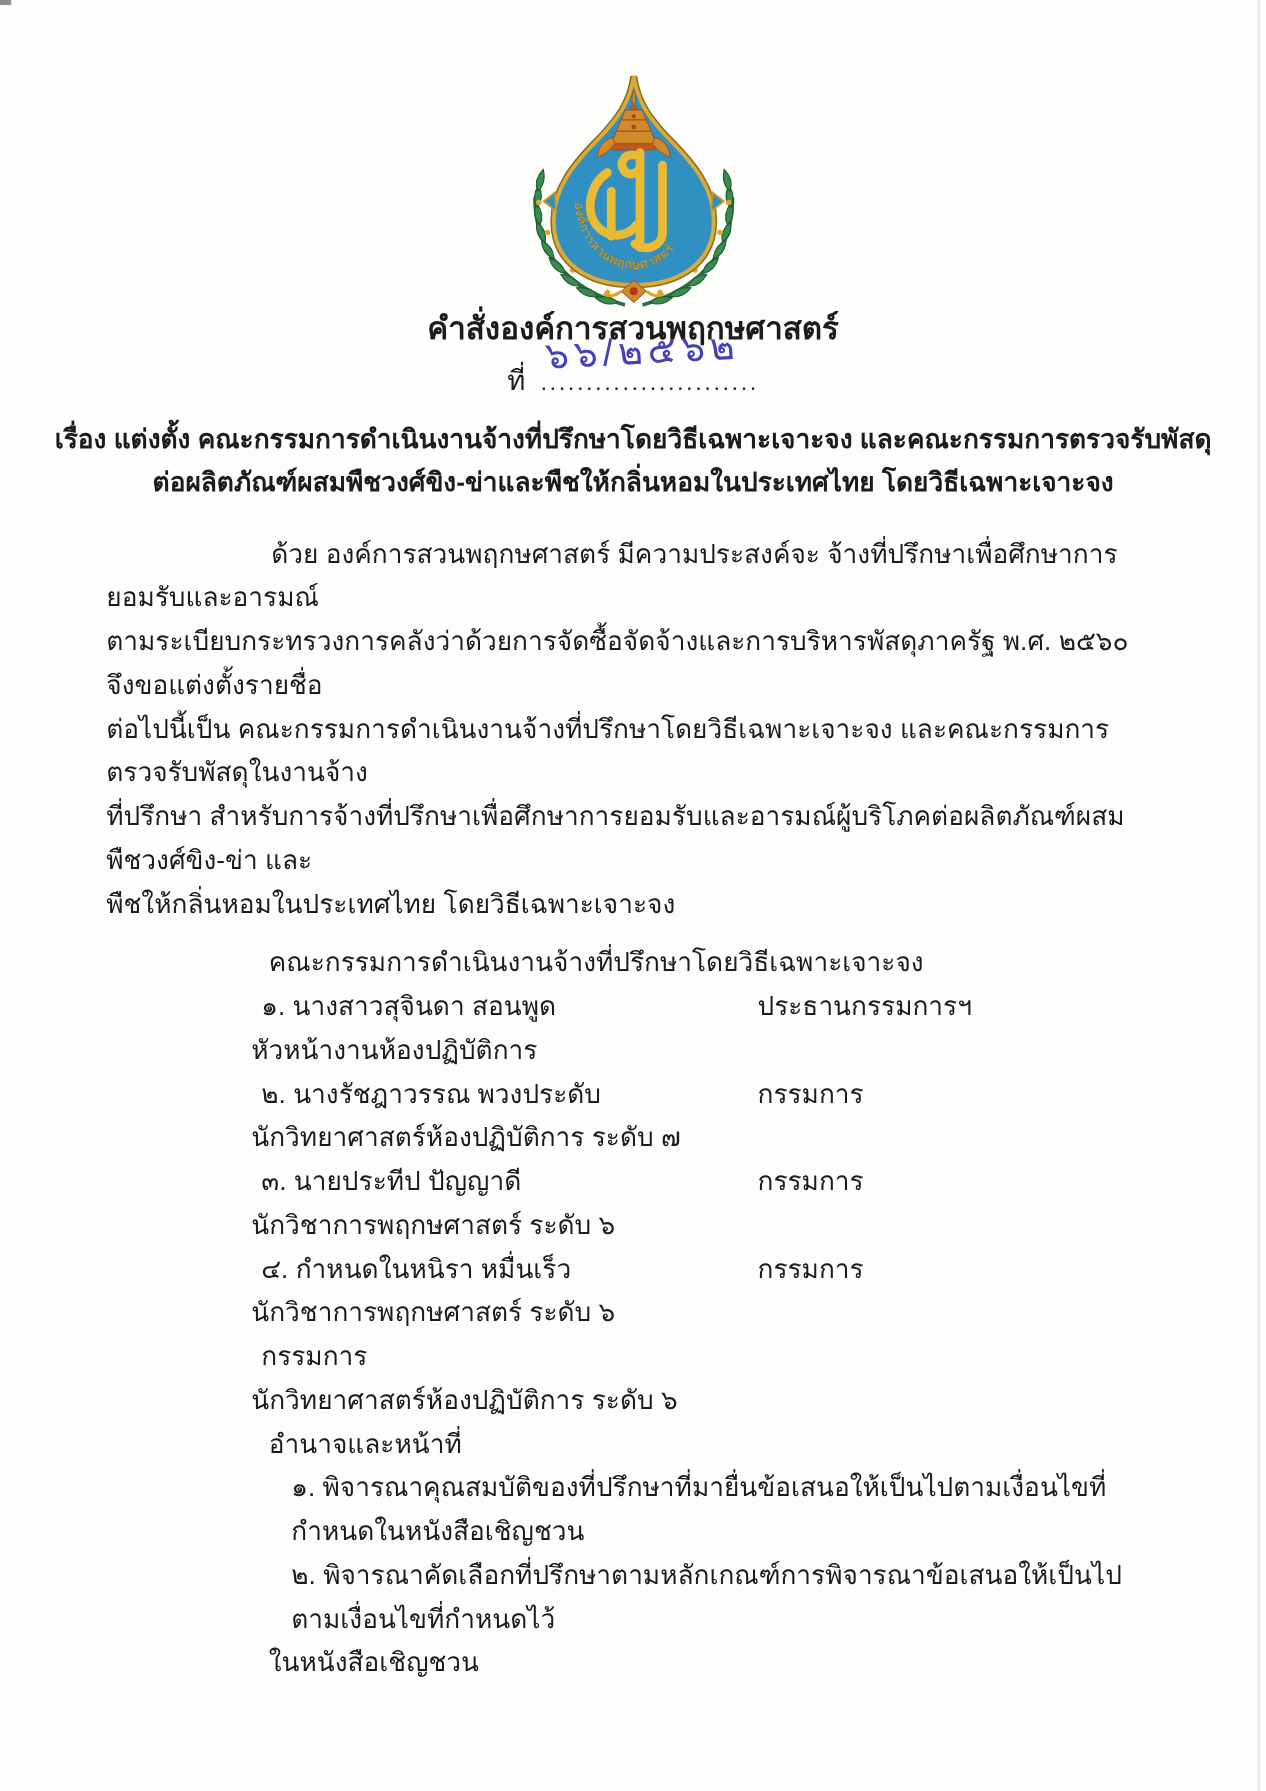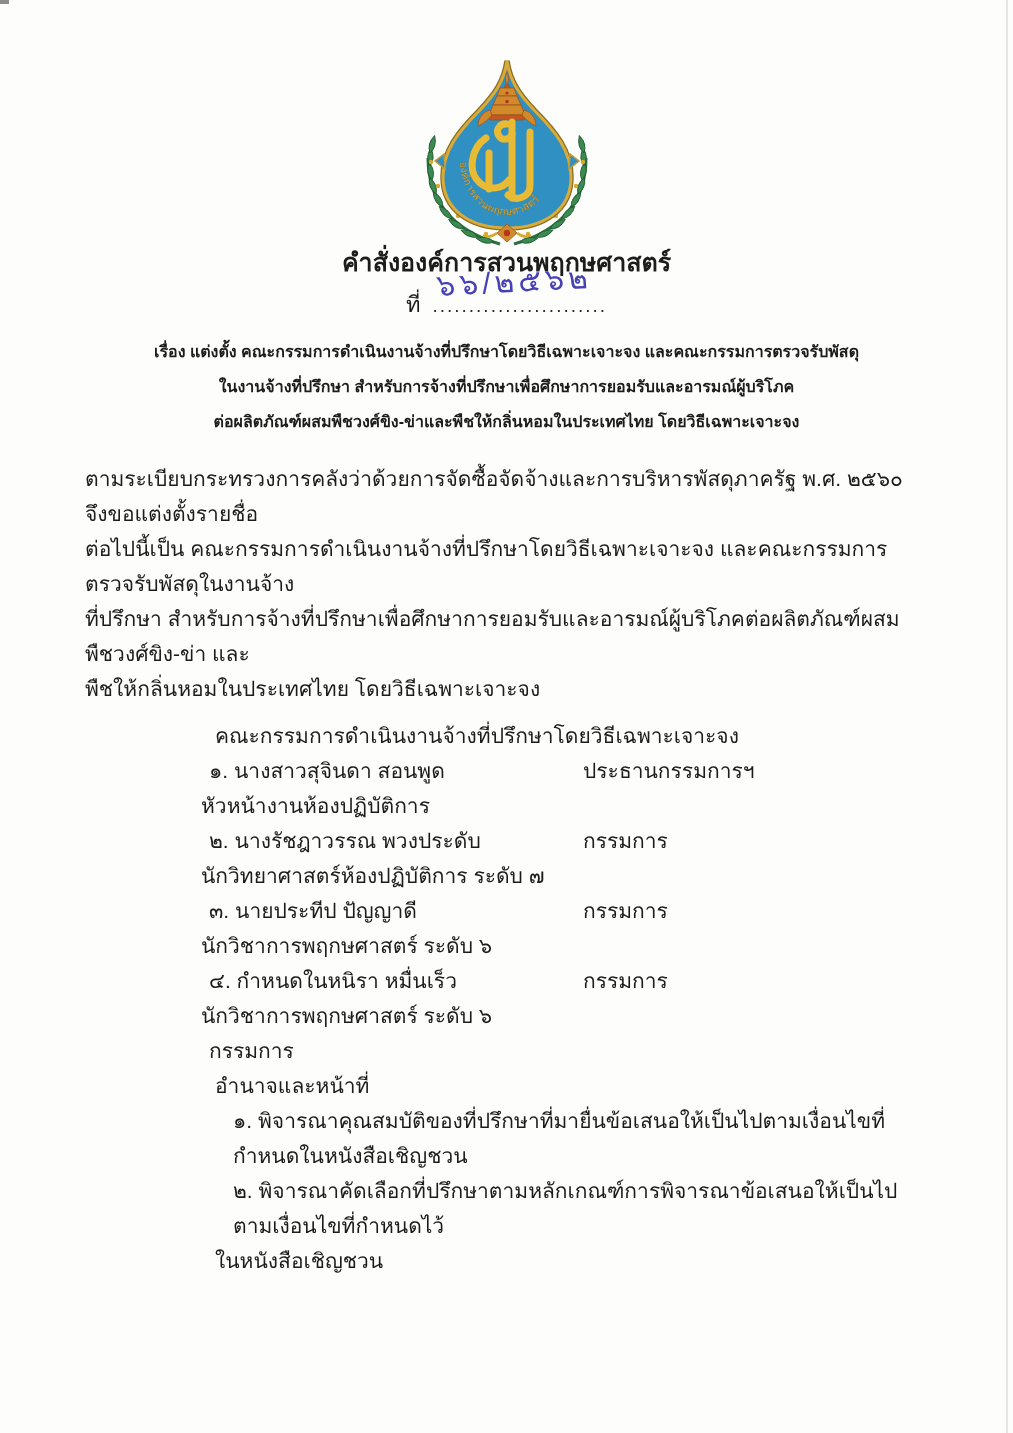--- a/index.html
+++ b/index.html
@@ -22,30 +22,30 @@
   .doc-title{margin-top:2px;height:34px;line-height:34px;font-size:25px;font-weight:700;font-family:Liberation Mono, monospace;}
   .doc-number{position:relative;height:46px;line-height:46px;font-size:22px;}
   .no-wrap{position:relative;display:inline-block;margin-left:12px;}
   .dots{letter-spacing:2px;font-size:19px;color:#2a2a2a;}
   .hand{
     position:absolute;left:4px;top:-15px;
     color:#4641b5;font-size:30px;line-height:30px;
     letter-spacing:4px;transform:rotate(-3deg);
     white-space:nowrap;
   }
-  .subject{margin-top:6px;font-weight:700;font-size:16px;}
+  .subject{margin-top:6px;font-weight:700;font-size:21px;}
   .subject div{height:35px;}
 
   .text-col{margin:22px 92px 0 85px;}
   .bline{min-height:35px;}
   .p-first{text-indent:132px;}
 
   .sec-heading{margin-left:130px;min-height:35px;}
   .gap-top{margin-top:12px;}
-  .m-row{display:flex;margin-left:124px;min-height:35px;}
+  .m-row{display:flex;margin-left:124px;min-height:35px;gap:23px;}
   .m-name{flex:0 0 374px;}
   .m-role{flex:1;}
   .m-pos{margin-left:116px;min-height:35px;}
   .duty{margin-left:148px;min-height:35px;}
   .cont{margin-left:130px;min-height:35px;}
 </style>
 </head>
 <body>
 
 <div class="page">
@@ -126,26 +126,26 @@
     </div>
 
     <div class="doc-title">คำสั่งองค์การสวนพฤกษศาสตร์</div>
 
     <div class="doc-number">
       <span>ที่</span><span class="no-wrap"><span class="hand">๖๖/๒๕๖๒</span><span class="dots">........................</span></span>
     </div>
 
     <div class="subject">
       <div>เรื่อง แต่งตั้ง คณะกรรมการดำเนินงานจ้างที่ปรึกษาโดยวิธีเฉพาะเจาะจง และคณะกรรมการตรวจรับพัสดุ</div>
-      <div>ในงานจ้างที่ปรึกษา สำหรับการจ้างที่ปรึกษาเพื่อศึกษาการยอมรับและอารมณ์ผู้บริโภค</div>
       <div>ต่อผลิตภัณฑ์ผสมพืชวงศ์ขิง-ข่าและพืชให้กลิ่นหอมในประเทศไทย โดยวิธีเฉพาะเจาะจง</div>
     </div>
   </div>
 
   <div class="text-col">
+    <div class="bline p-first">ด้วย องค์การสวนพฤกษศาสตร์ มีความประสงค์จะ จ้างที่ปรึกษาเพื่อศึกษาการยอมรับและอารมณ์</div>
     <div class="bline">ตามระเบียบกระทรวงการคลังว่าด้วยการจัดซื้อจัดจ้างและการบริหารพัสดุภาครัฐ พ.ศ. ๒๕๖๐ จึงขอแต่งตั้งรายชื่อ</div>
     <div class="bline">ต่อไปนี้เป็น คณะกรรมการดำเนินงานจ้างที่ปรึกษาโดยวิธีเฉพาะเจาะจง และคณะกรรมการตรวจรับพัสดุในงานจ้าง</div>
     <div class="bline">ที่ปรึกษา สำหรับการจ้างที่ปรึกษาเพื่อศึกษาการยอมรับและอารมณ์ผู้บริโภคต่อผลิตภัณฑ์ผสมพืชวงศ์ขิง-ข่า และ</div>
     <div class="bline">พืชให้กลิ่นหอมในประเทศไทย โดยวิธีเฉพาะเจาะจง</div>
 
     <div class="sec-heading gap-top">คณะกรรมการดำเนินงานจ้างที่ปรึกษาโดยวิธีเฉพาะเจาะจง</div>
 
     <div>
       <div class="m-row">
         <span class="m-name"><span>๑.</span> <span>นางสาวสุจินดา สอนพูด</span></span>
@@ -175,20 +175,21 @@
         <span class="m-name"><span>๔.</span> <span>กำหนดในหนิรา หมื่นเร็ว</span></span>
         <span class="m-role">กรรมการ</span>
       </div>
       <div class="m-pos">นักวิชาการพฤกษศาสตร์ ระดับ ๖</div>
     </div>
 
     <div>
       <div class="m-row">
         <span class="m-role">กรรมการ</span>
       </div>
+      <div class="m-pos">นักวิทยาศาสตร์ห้องปฏิบัติการ ระดับ ๖</div>
     </div>
 
     <div class="sec-heading">อำนาจและหน้าที่</div>
     <div class="duty">๑. พิจารณาคุณสมบัติของที่ปรึกษาที่มายื่นข้อเสนอให้เป็นไปตามเงื่อนไขที่กำหนดในหนังสือเชิญชวน</div>
     <div class="duty">๒. พิจารณาคัดเลือกที่ปรึกษาตามหลักเกณฑ์การพิจารณาข้อเสนอให้เป็นไปตามเงื่อนไขที่กำหนดไว้</div>
     <div class="cont">ในหนังสือเชิญชวน</div>
 
   </div>
 </div>
 

